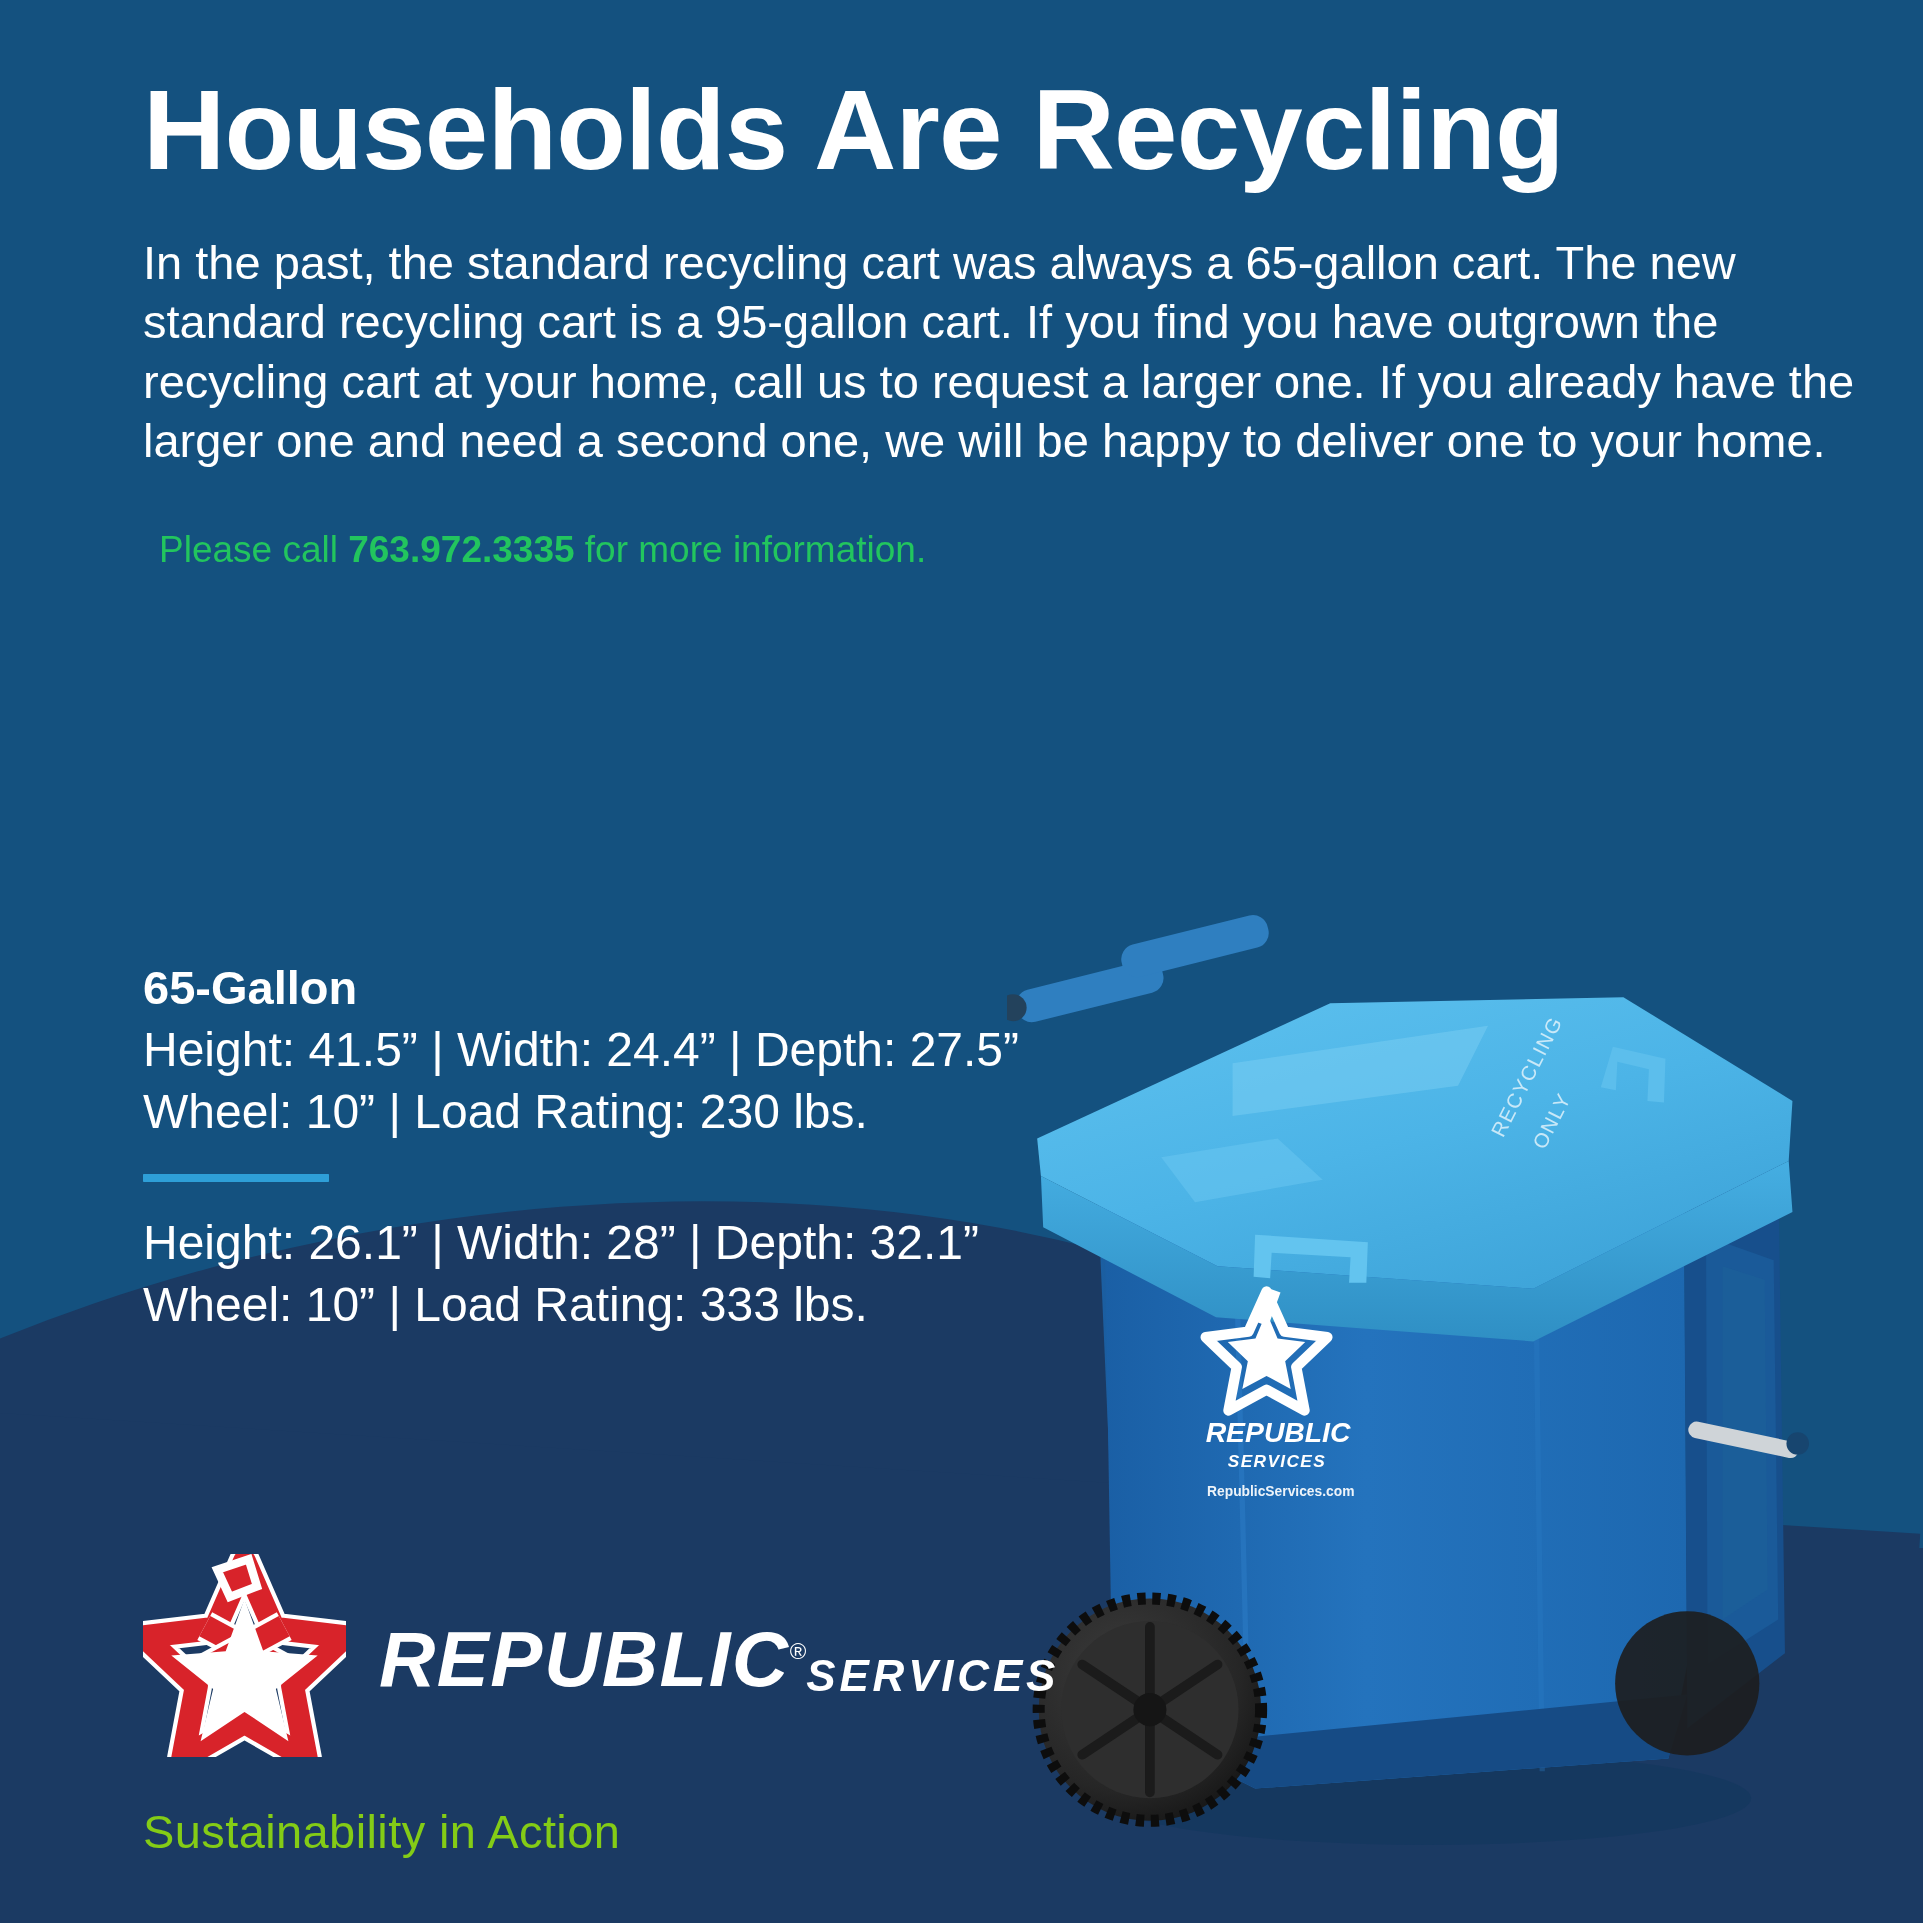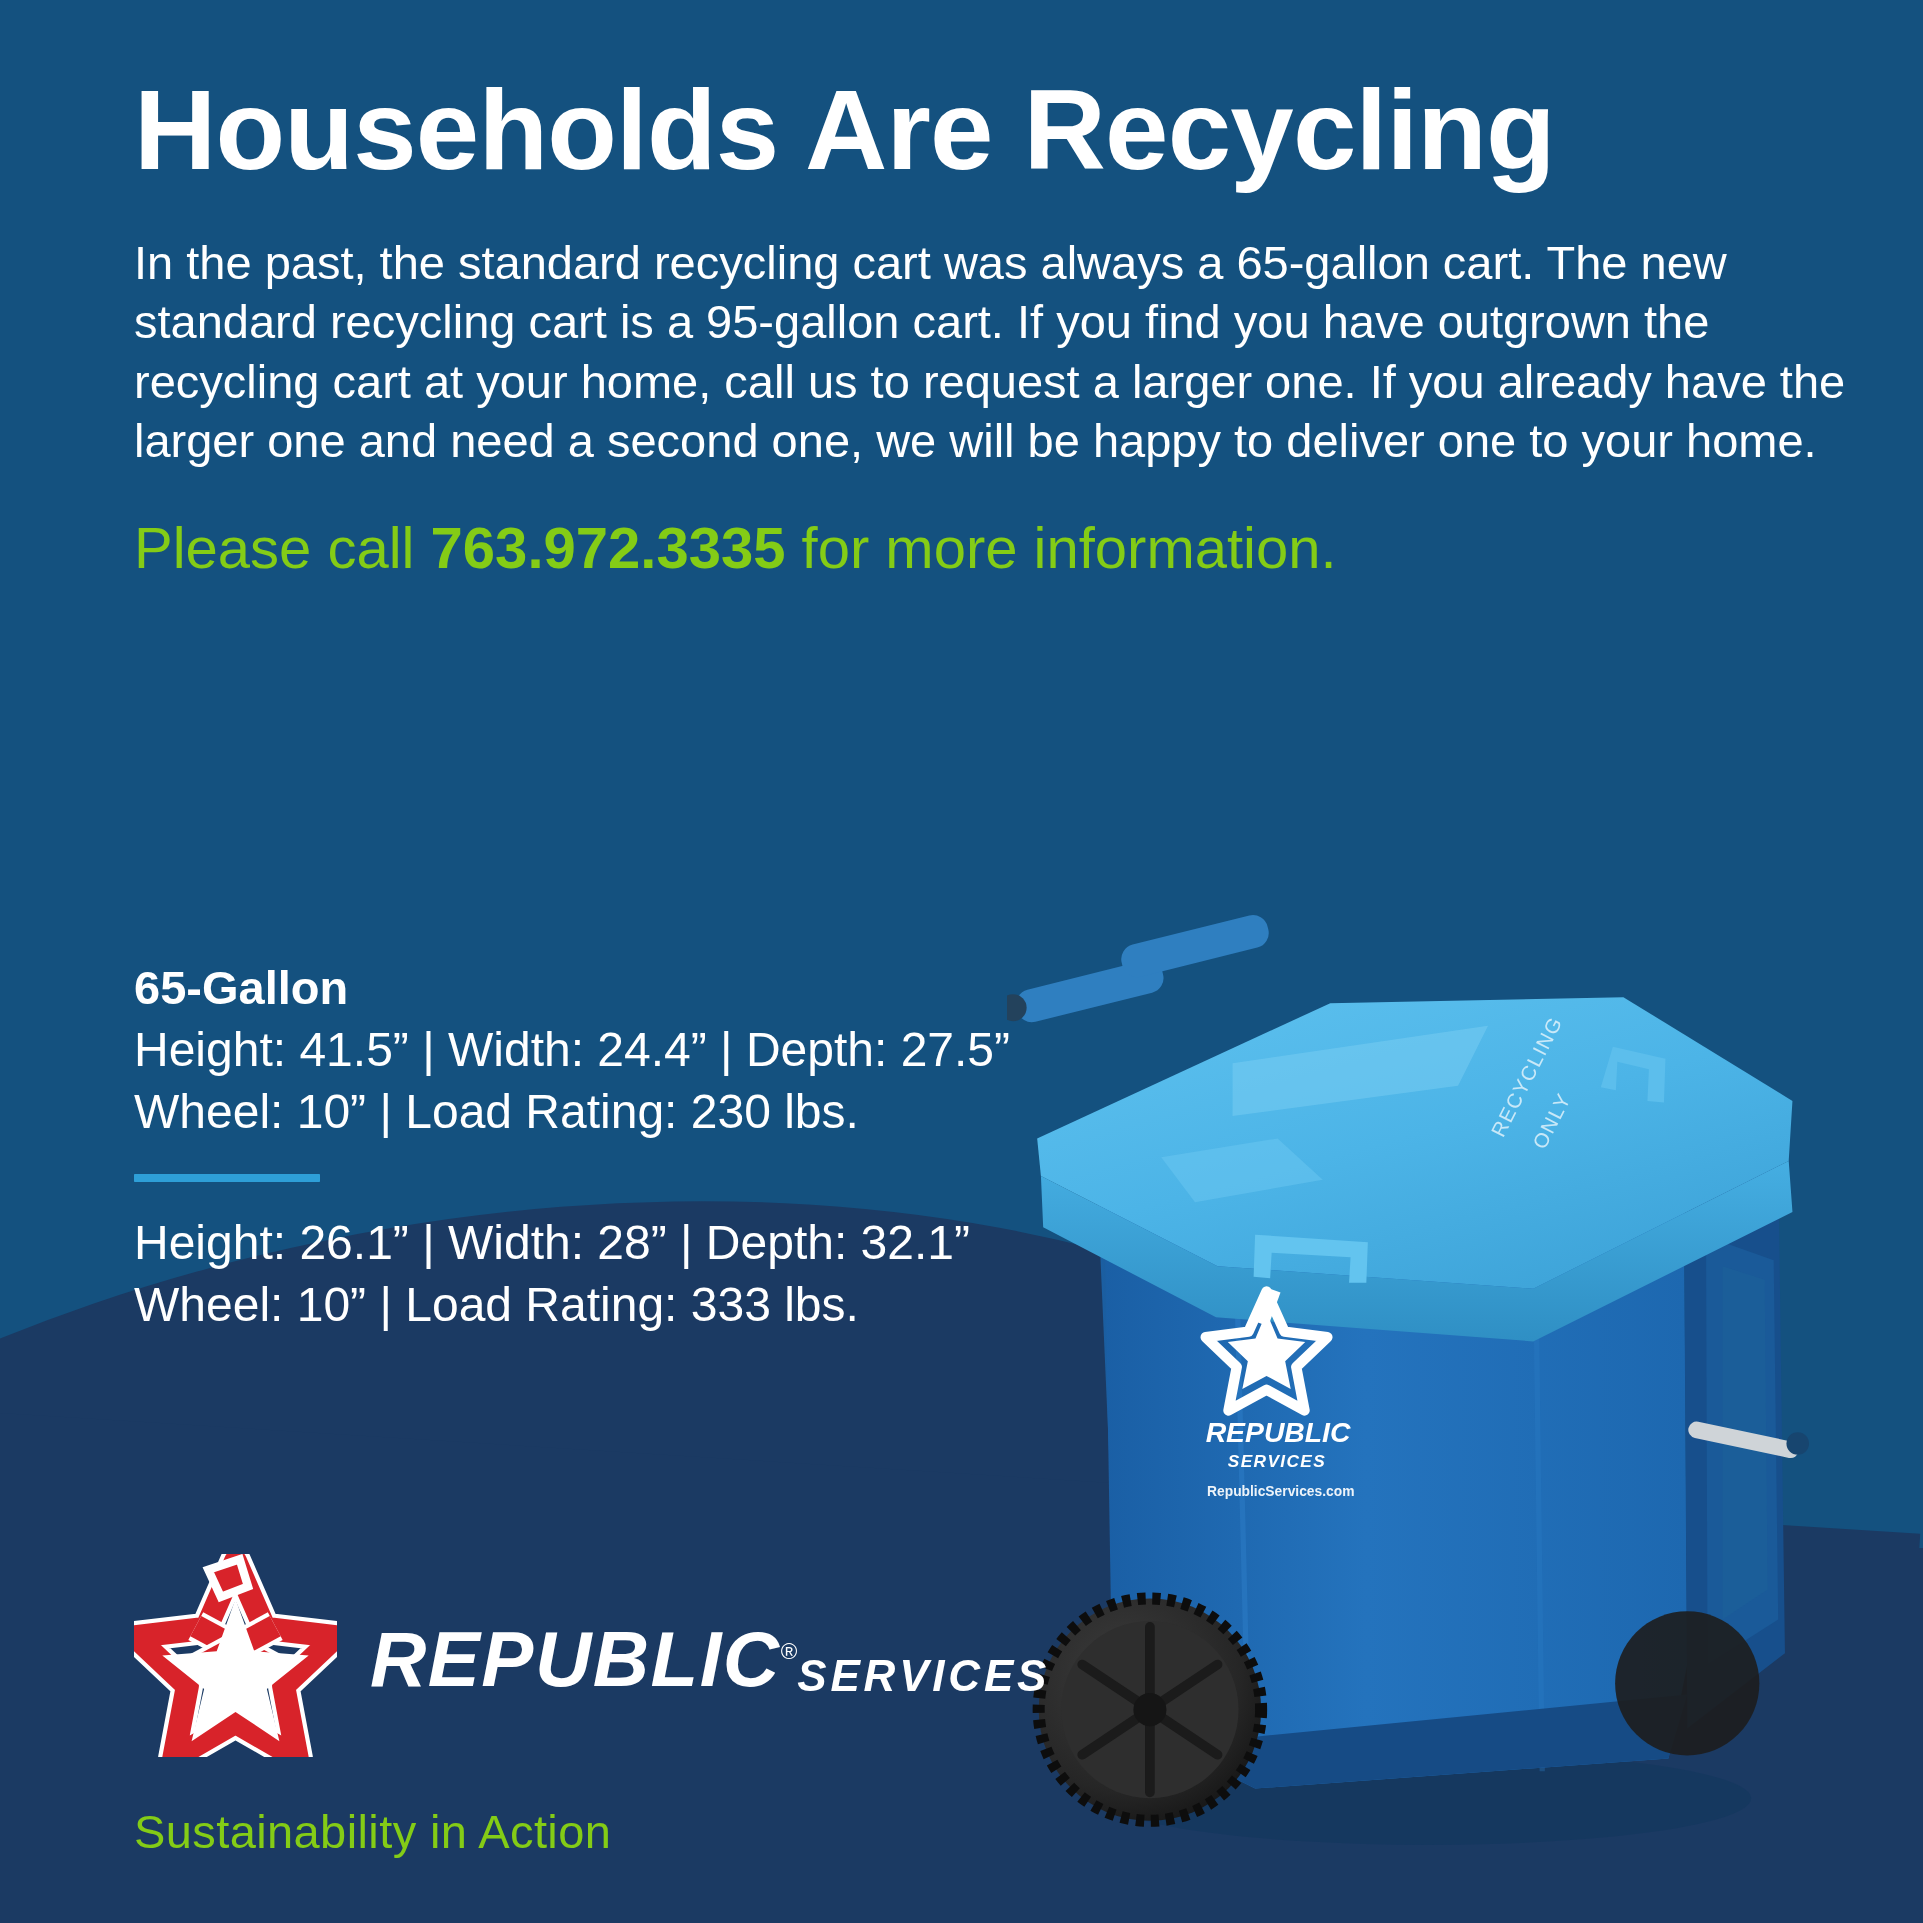--- a/index.html
+++ b/index.html
@@ -36,21 +36,21 @@
   .bg-ground2{
     position:absolute;
     left:0; top:1548px;
     width:1924px; height:451px;
     background:#1b3a63;
   }
 
   
   .content{
     position:absolute;
-    left:134px; top:0;
+    left:143px; top:0;
     width:1728px; height:1924px;
     z-index:6;
   }
 
   h1.title{
     margin:0;
     padding-top:72px;
     color:#ffffff;
     font-size:114px;
     line-height:1.02;
@@ -64,24 +64,24 @@
   p.body-copy{
     margin:0;
     padding-top:45px;
     width:1721px;
     color:#ffffff;
     font-size:47px;
     line-height:1.26;
     font-weight:400;
   }
   p.call-line{
-    margin:0;
+    margin:16px;
     padding-top:41px;
-    color:#84cc16;
-    font-size:58px;
+    color:#22c55e;
+    font-size:37px;
     line-height:1.26;
     font-weight:400;
   }
   p.call-line b{font-weight:700;}
 
   .specs{
     position:absolute;
     left:0; top:962px;
     width:977px;
   }

